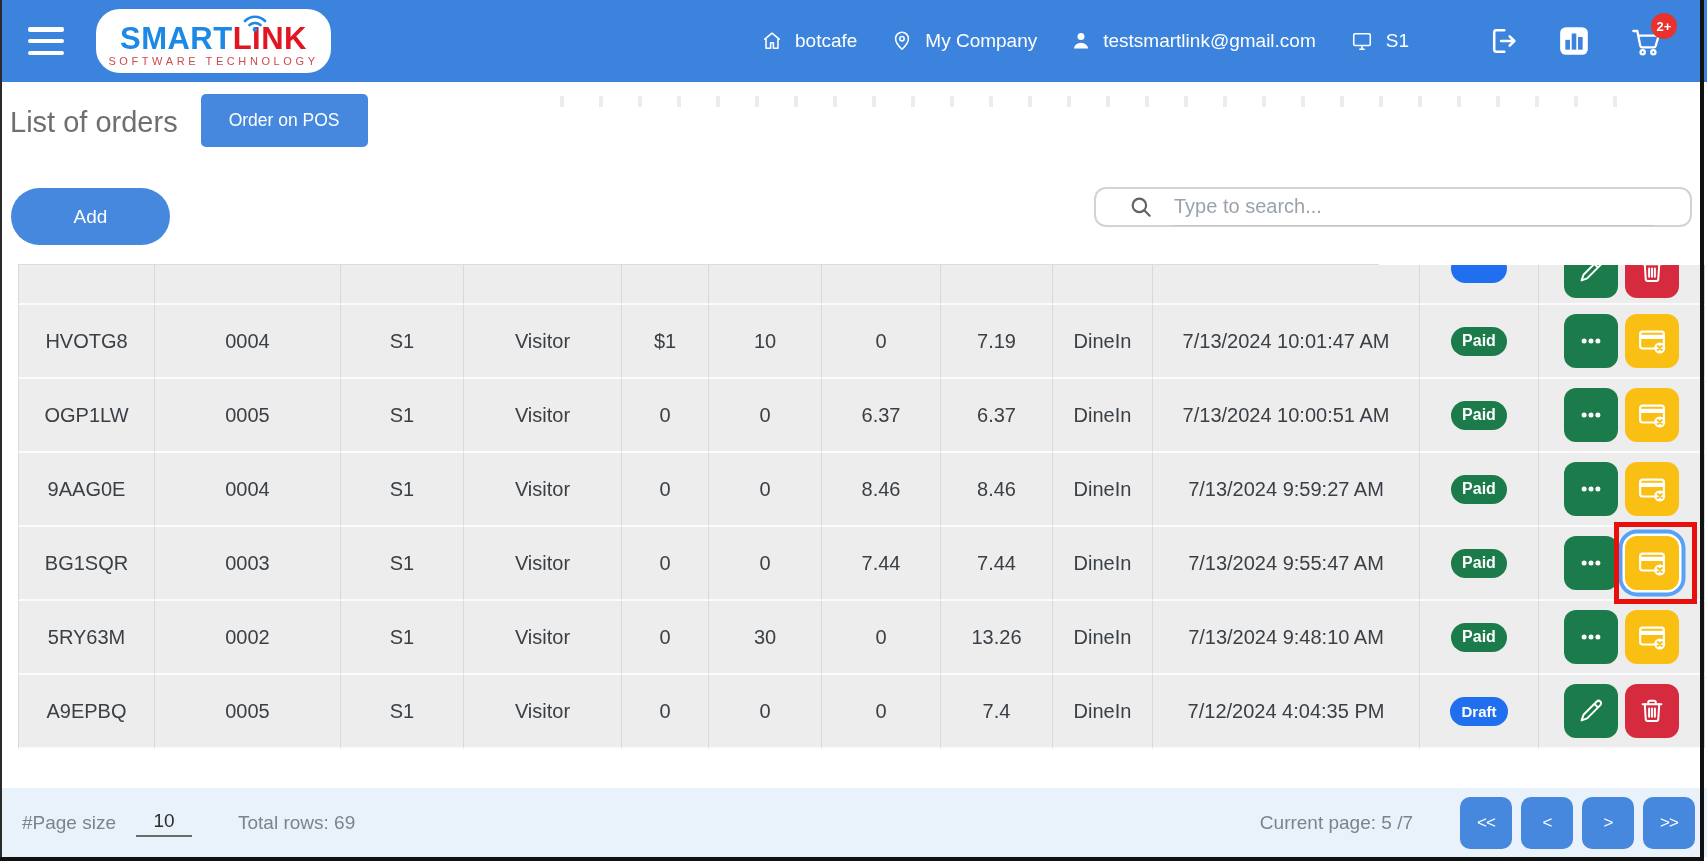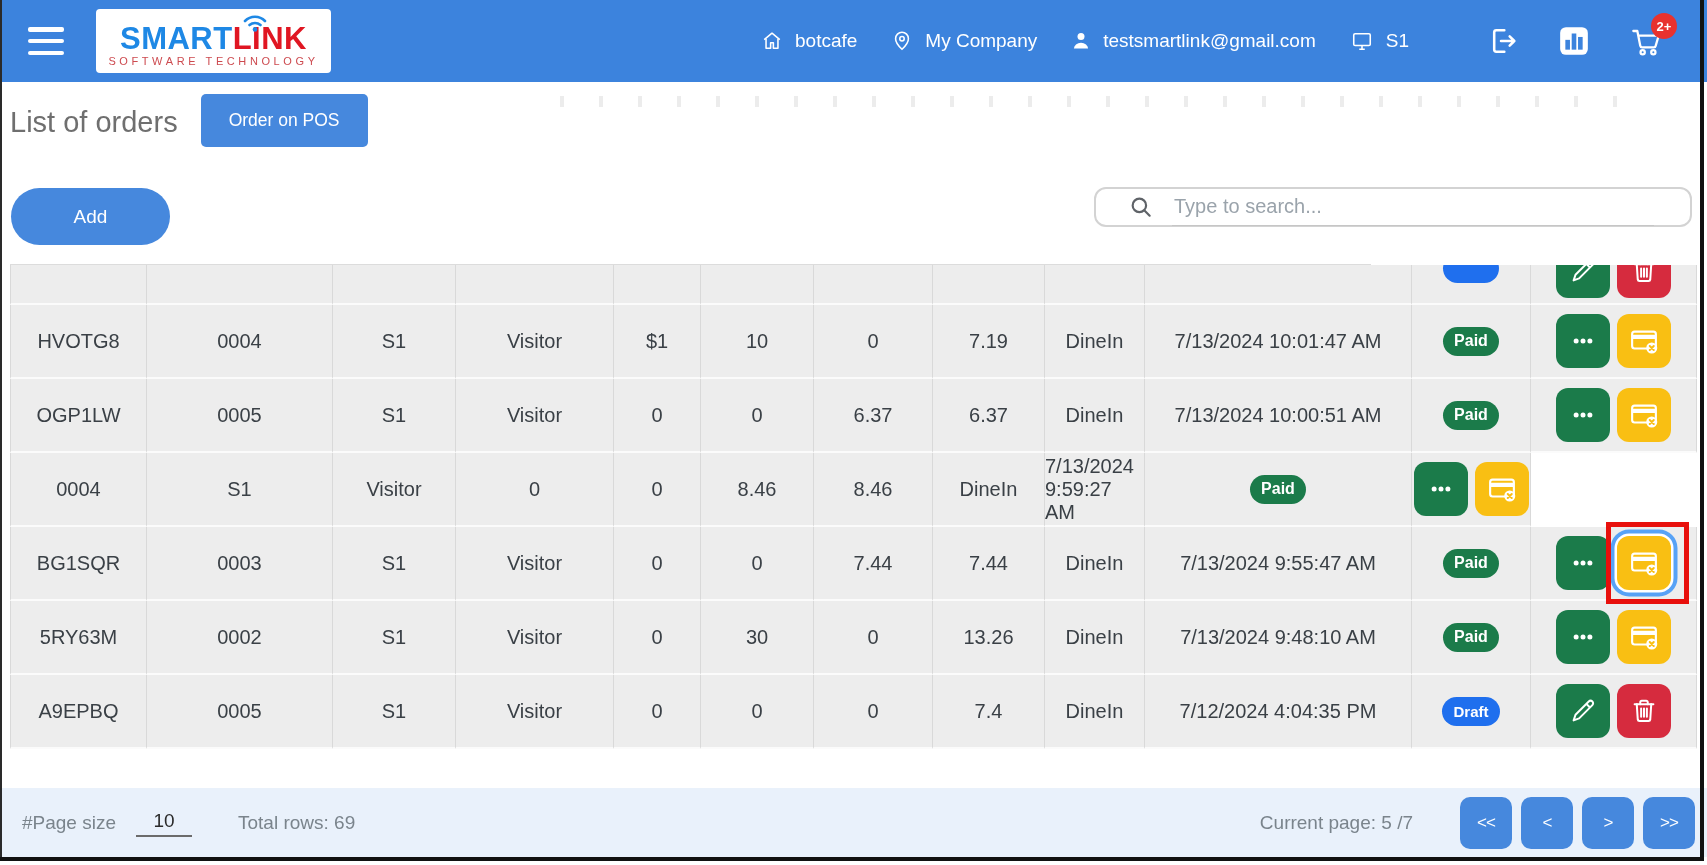--- a/index.html
+++ b/index.html
@@ -3,21 +3,21 @@
 <meta charset="utf-8">
 <style>
   html,body{margin:0;padding:0;background:#fff;}
   *{box-sizing:border-box;font-family:"Liberation Sans",sans-serif;}
   .screen{position:relative;width:1707px;height:865px;background:#fff;overflow:hidden;}
 
   
   .topbar{position:absolute;top:0;left:0;width:1707px;height:82px;background:#3c83dd;display:flex;align-items:center;}
   .hamburger{width:36px;height:28px;margin-left:28px;display:flex;flex-direction:column;justify-content:space-between;cursor:pointer;background:none;border:none;padding:0;}
   .hamburger span{display:block;height:4.5px;border-radius:2px;background:#fff;}
-  .logo-box{position:relative;width:235px;height:64px;background:#fff;border-radius:4px;margin-left:32px;display:flex;flex-direction:column;align-items:center;justify-content:center;cursor:pointer;}
+  .logo-box{position:relative;width:235px;height:64px;background:#fff;border-radius:24px;margin-left:32px;display:flex;flex-direction:column;align-items:center;justify-content:center;cursor:pointer;}
   .logo-line1{font-size:31px;font-weight:bold;letter-spacing:.5px;line-height:30px;margin-top:8px;}
   .logo-line1 .blue{color:#1e88e5;}
   .logo-line1 .red{color:#e01622;}
   .logo-line2{font-size:11px;color:#cd4a4f;letter-spacing:3.6px;margin-top:1px;}
   .logo-wifi{position:absolute;left:146px;top:3px;}
   .nav{display:flex;align-items:center;gap:34px;margin-left:auto;color:#fff;font-size:19px;}
   .nav-item{display:flex;align-items:center;gap:12px;cursor:pointer;white-space:nowrap;}
   .icon-cluster{display:flex;align-items:center;gap:40px;margin-left:78px;margin-right:44px;}
   .icon-btn{position:relative;background:none;border:none;padding:0;cursor:pointer;display:flex;}
   .cart-badge{position:absolute;top:-12px;right:-14px;min-width:26px;height:26px;border-radius:13px;background:#e8322e;color:#fff;font-size:13px;font-weight:bold;display:flex;align-items:center;justify-content:center;padding:0 3px;}
@@ -30,21 +30,21 @@
     background:repeating-linear-gradient(90deg,#ececec 0 4px,transparent 4px 39px);}
 
   
   .add-btn{position:absolute;top:188px;left:11px;width:159px;height:57px;border:none;border-radius:29px;background:#4688dd;color:#fff;font-size:19px;cursor:pointer;}
   .search-box{position:absolute;top:187px;left:1094px;width:598px;height:40px;border:2px solid #d3d3d3;border-radius:12px;background:#fff;display:flex;align-items:center;}
   .search-box .mag{margin-left:32px;flex:0 0 auto;}
   .search-input{flex:1;border:none;outline:none;background:transparent;margin:0 36px 0 18px;font-size:20px;color:#444;border-bottom:1.5px solid #c6c6c6;height:38px;}
   .search-input::placeholder{color:#9aa3ab;}
 
   
-  .table{position:absolute;top:264px;left:10px;width:1361px;border-top:1px solid #dcdcdc;}
+  .table{position:absolute;top:264px;left:18px;width:1361px;border-top:1px solid #dcdcdc;}
   .trow{display:grid;grid-template-columns:137px 186px 123px 158px 87px 113px 119px 112px 100px 267px 119px 166px;height:74px;}
   .tcell{background:#ededed;border-right:1px solid #d9d9d9;border-bottom:2px solid #fbfbfb;display:flex;align-items:center;justify-content:center;font-size:20px;color:#3a4046;overflow:visible;}
   .trow .tcell:first-child{border-left:1px solid #d9d9d9;}
   .trow.partial{height:40px;}
   .trow.partial .tcell{overflow:hidden;align-items:flex-start;}
   .badge{min-width:53px;height:29px;padding:0 11px;border-radius:15px;color:#fff;font-weight:bold;font-size:16px;display:inline-flex;align-items:center;justify-content:center;}
   .badge.paid{background:#1b7b4a;}
   .badge.draft{background:#1f6fee;font-size:15px;}
   .badge.clipped{margin-top:-11px;width:56px;}
   .actions{gap:7px;}
@@ -258,20 +258,21 @@
               <svg width="30" height="30" viewBox="0 0 24 24">
                 <rect x="2.5" y="4.5" width="19" height="13.5" rx="2" fill="none" stroke="#fff" stroke-width="1.7"></rect>
                 <rect x="3" y="7" width="18" height="3.4" fill="#fff"></rect>
                 <circle cx="18.2" cy="17.6" r="4.4" fill="#fff"></circle>
                 <path d="M16.6 16 L19.8 19.2 M19.8 16 L16.6 19.2" stroke="#f9bf13" stroke-width="1.6" stroke-linecap="round"></path>
               </svg>
             </button>
           </div>
         </div>
         <div class="trow">
+          <div class="tcell">9AAG0E</div>
           <div class="tcell">0004</div>
           <div class="tcell">S1</div>
           <div class="tcell">Visitor</div>
           <div class="tcell">0</div>
           <div class="tcell">0</div>
           <div class="tcell">8.46</div>
           <div class="tcell">8.46</div>
           <div class="tcell">DineIn</div>
           <div class="tcell">7/13/2024 9:59:27 AM</div>
           <div class="tcell">

